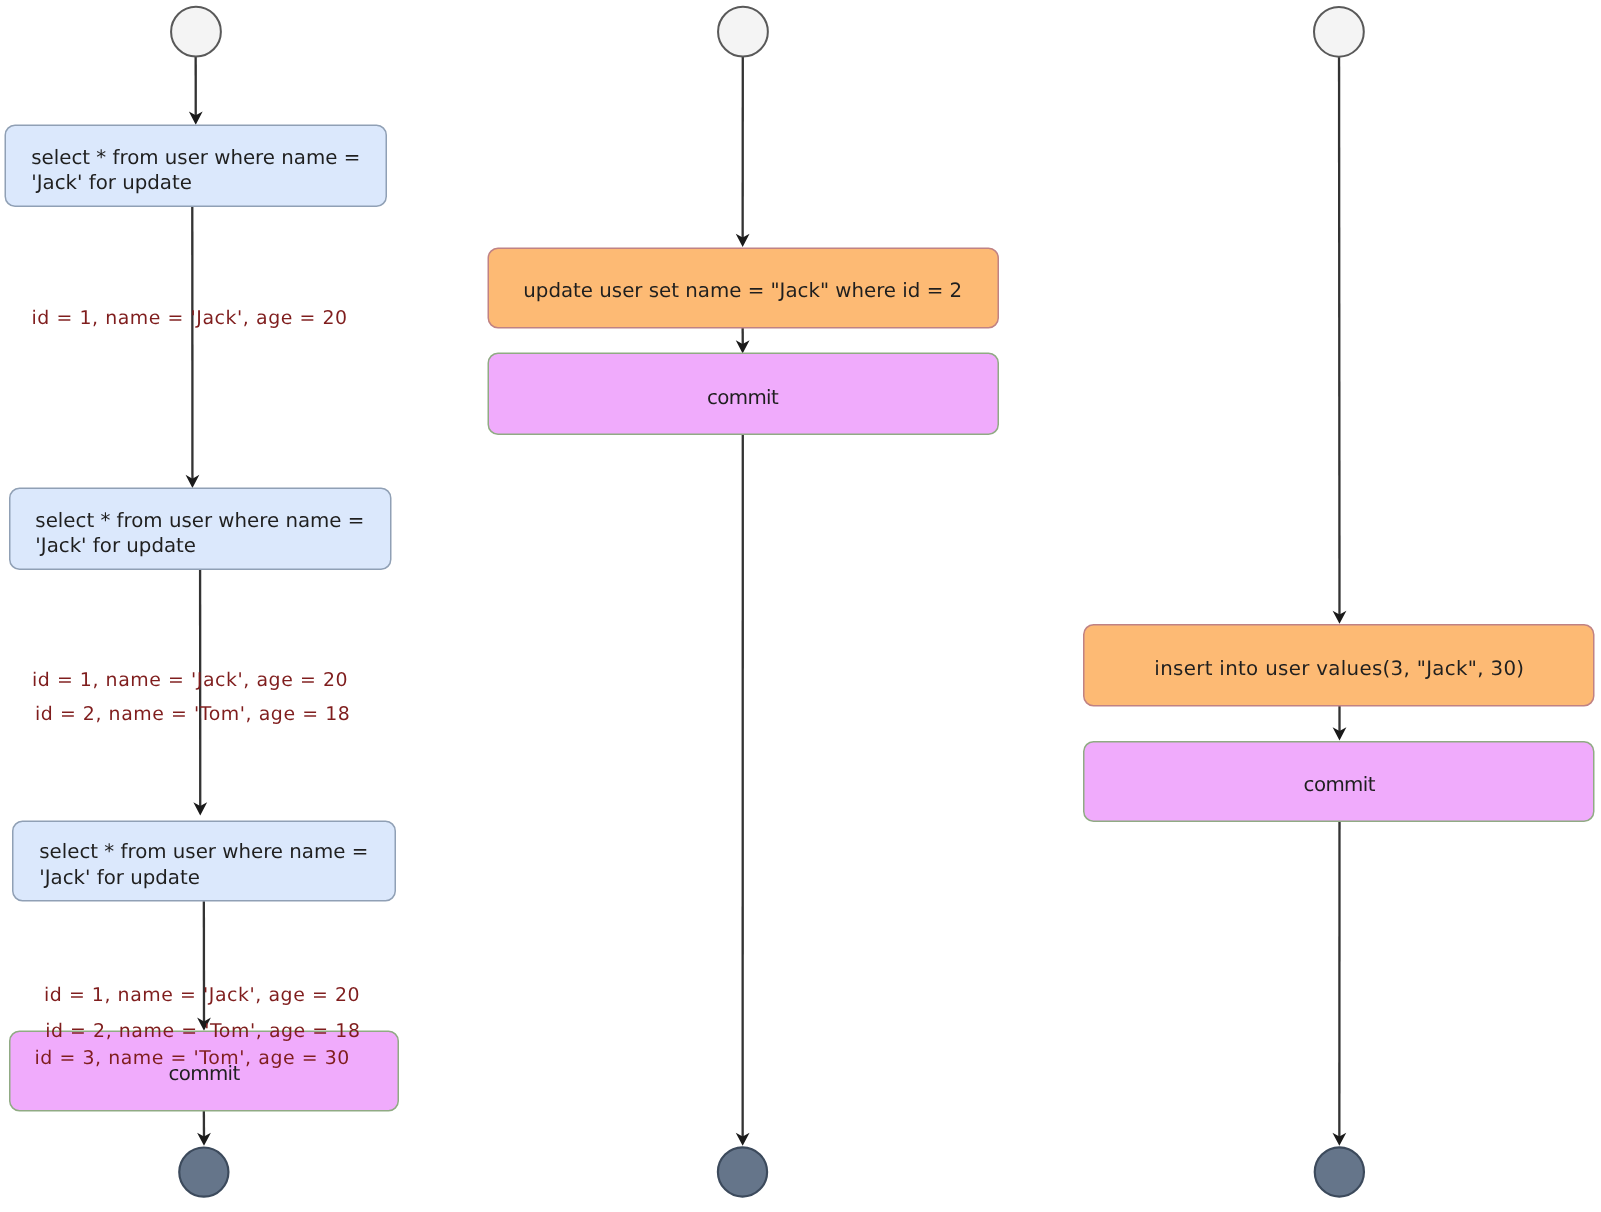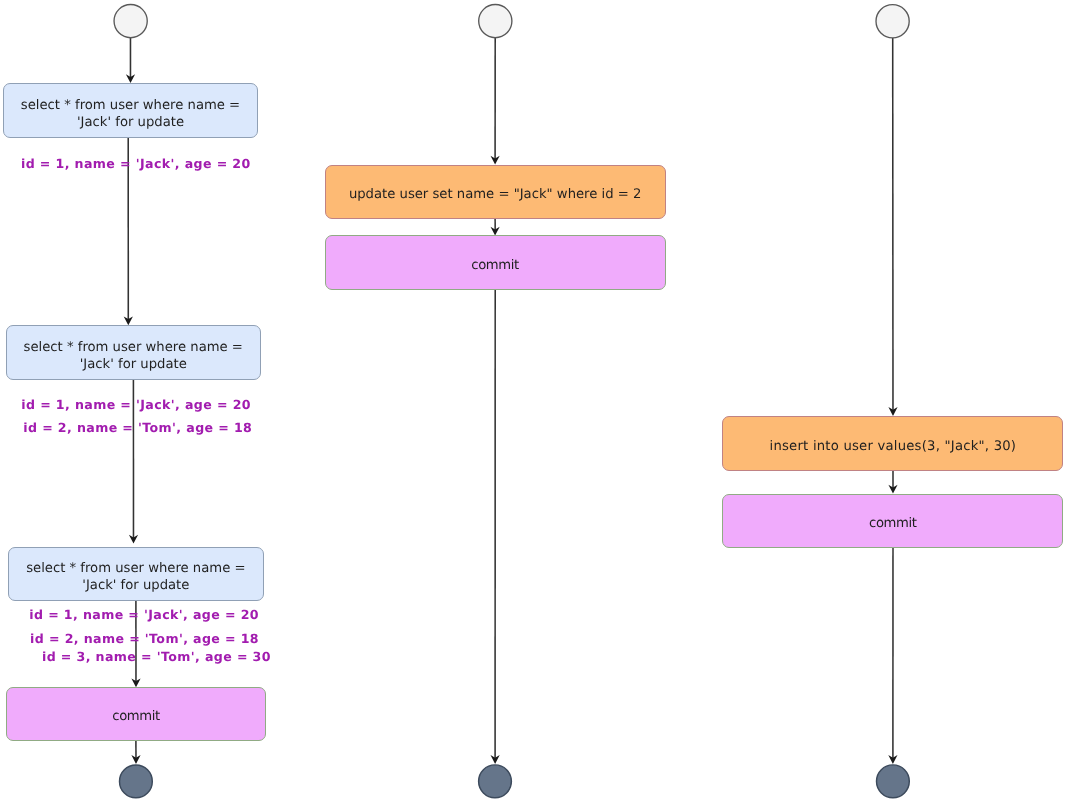--- a/index.html
+++ b/index.html
@@ -3,27 +3,27 @@
 <meta charset="utf-8">
 <title>flowchart</title>
 <style>
   html,body{margin:0;padding:0;background:#fff;}
   body{width:1067px;height:808px;overflow:hidden;
        font-family:"DejaVu Sans",sans-serif;-webkit-font-smoothing:antialiased;text-rendering:geometricPrecision;}
   #stage{position:relative;width:1067px;height:808px;background:#fff;}
   #edges{position:absolute;left:0;top:0;width:1067px;height:808px;}
   .node{position:absolute;box-sizing:border-box;border-radius:7px;
         display:flex;align-items:center;justify-content:center;
-        text-align:center;color:#1f1f1f;font-size:13.2px;line-height:17px;}
+        color:#1f1f1f;font-size:13.2px;line-height:17px;}
   .node > div{position:relative;top:3px;}
   .node.blue{background:#dbe8fc;border:1.2px solid #90a0b5;}
   .node.red{background:#fdba74;border:1.2px solid #c08284;}
   .node.green{background:#f0abfc;border:1.2px solid #90ab84;}
-  .elabel{position:absolute;font-weight:bold;font-size:12.6px;color:#a21caf;
-          white-space:pre;letter-spacing:0.38px;}
+  .elabel{position:absolute;font-weight:normal;font-size:12.6px;color:#7f1d1d;
+          white-space:pre;letter-spacing:0.38px;margin-top:48px;}
 </style>
 </head>
 <body>
 
 <div id="stage">
 
 <svg id="edges" width="1067" height="808" viewBox="0 0 1067 808">
  <g stroke="#333333" stroke-width="1.55" fill="none" stroke-linecap="butt">
   <path d="M130.45 37.7 L130.5 79"></path>
   <path d="M128.2 137.5 L128.3 321"></path>
@@ -90,16 +90,16 @@
   <div><span>commit</span></div>
 </div>
 
 </div>
 <div>
 <div class="elabel" style="left:21px;top:155.5px;">id = 1, name = 'Jack', age = 20</div>
 <div class="elabel" style="left:21.3px;top:396.8px;">id = 1, name = 'Jack', age = 20</div>
 <div class="elabel" style="left:23.3px;top:420.3px;">id = 2, name = 'Tom', age = 18</div>
 <div class="elabel" style="left:29.3px;top:606.7px;">id = 1, name = 'Jack', age = 20</div>
 <div class="elabel" style="left:30.1px;top:630.6px;">id = 2, name = 'Tom', age = 18</div>
-<div class="elabel" style="left:42px;top:649px;">id = 3, name = 'Tom', age = 30</div>
+<div class="elabel" style="left:23px;top:649px;">id = 3, name = 'Tom', age = 30</div>
 </div>
 
 </div>
 
 </body></html>

